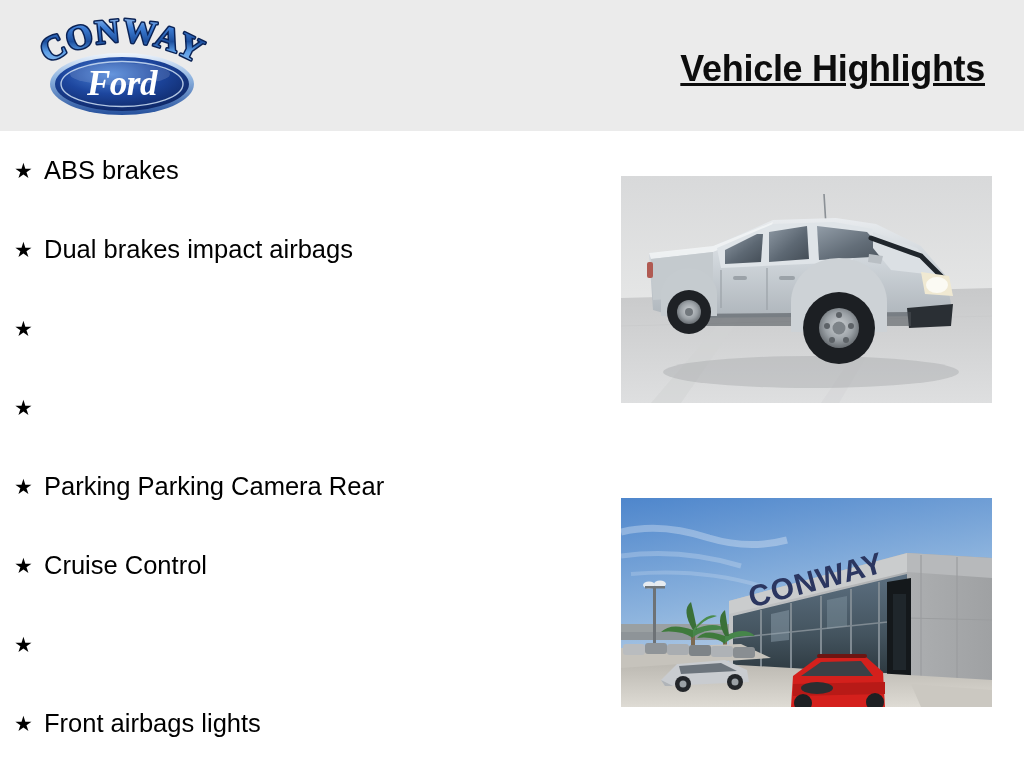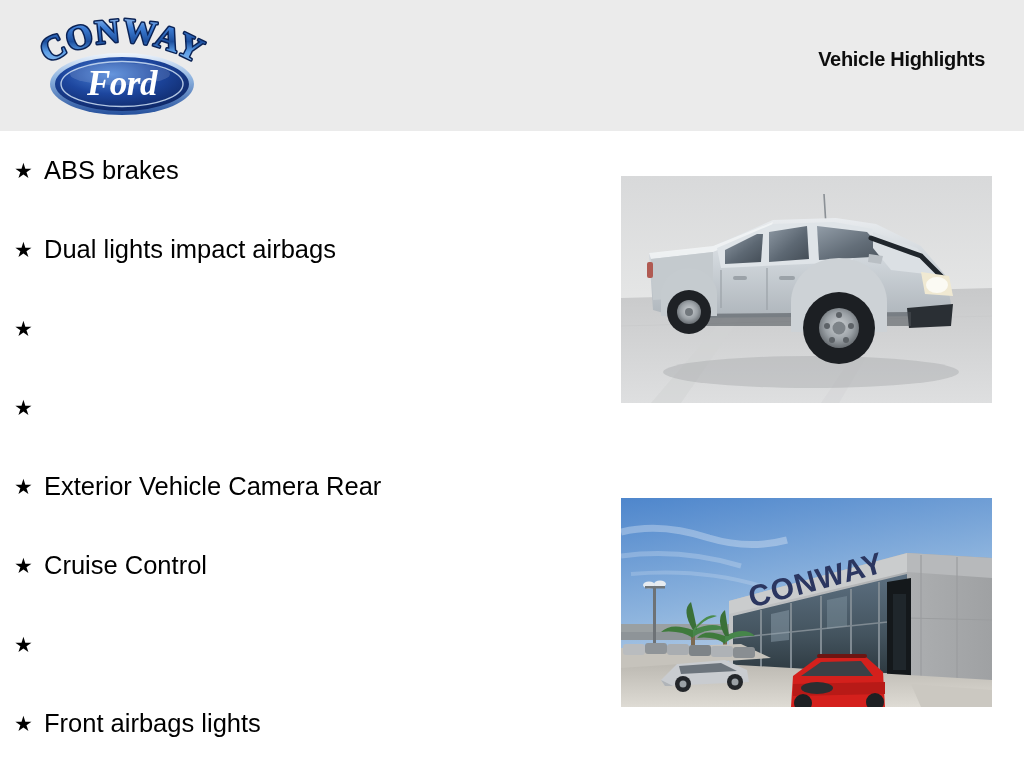--- a/index.html
+++ b/index.html
@@ -33,26 +33,27 @@
     width: 200px;
     height: 108px;
   }
   #logo-svg { display: block; width: 200px; height: 108px; }
 
   
   #page-title {
     position: absolute;
     right: 39px;
     top: 48px;
-    font-size: 20px;
+    font-size: 36px;
     font-weight: bold;
     color: #0d0d0d;
     letter-spacing: -0.3px;
     text-align: center;
     white-space: nowrap;
+    text-decoration: underline;
   }
 
   
   #highlights-list {
     position: absolute;
     left: 0;
     top: 131px;
     width: 600px;
     list-style: none;
     margin: 0;
@@ -148,31 +149,31 @@
 
 <div id="page-title">Vehicle Highlights</div>
 
 <ul id="highlights-list">
   <li class="highlight-item">
     <span class="bullet-star">★</span>
     <span class="highlight-label">ABS brakes</span>
   </li>
   <li class="highlight-item">
     <span class="bullet-star">★</span>
-    <span class="highlight-label">Dual lights impact airbags</span>
-  </li>
-  <li class="highlight-item">
-    <span class="bullet-star">★</span>
-  </li>
-  <li class="highlight-item">
-    <span class="bullet-star">★</span>
-  </li>
-  <li class="highlight-item">
-    <span class="bullet-star">★</span>
-    <span class="highlight-label">Exterior Vehicle Camera Rear</span>
+    <span class="highlight-label">Dual brakes impact airbags</span>
+  </li>
+  <li class="highlight-item">
+    <span class="bullet-star">★</span>
+  </li>
+  <li class="highlight-item">
+    <span class="bullet-star">★</span>
+  </li>
+  <li class="highlight-item">
+    <span class="bullet-star">★</span>
+    <span class="highlight-label">Parking Parking Camera Rear</span>
   </li>
   <li class="highlight-item">
     <span class="bullet-star">★</span>
     <span class="highlight-label">Cruise Control</span>
   </li>
   <li class="highlight-item">
     <span class="bullet-star">★</span>
   </li>
   <li class="highlight-item">
     <span class="bullet-star">★</span>

